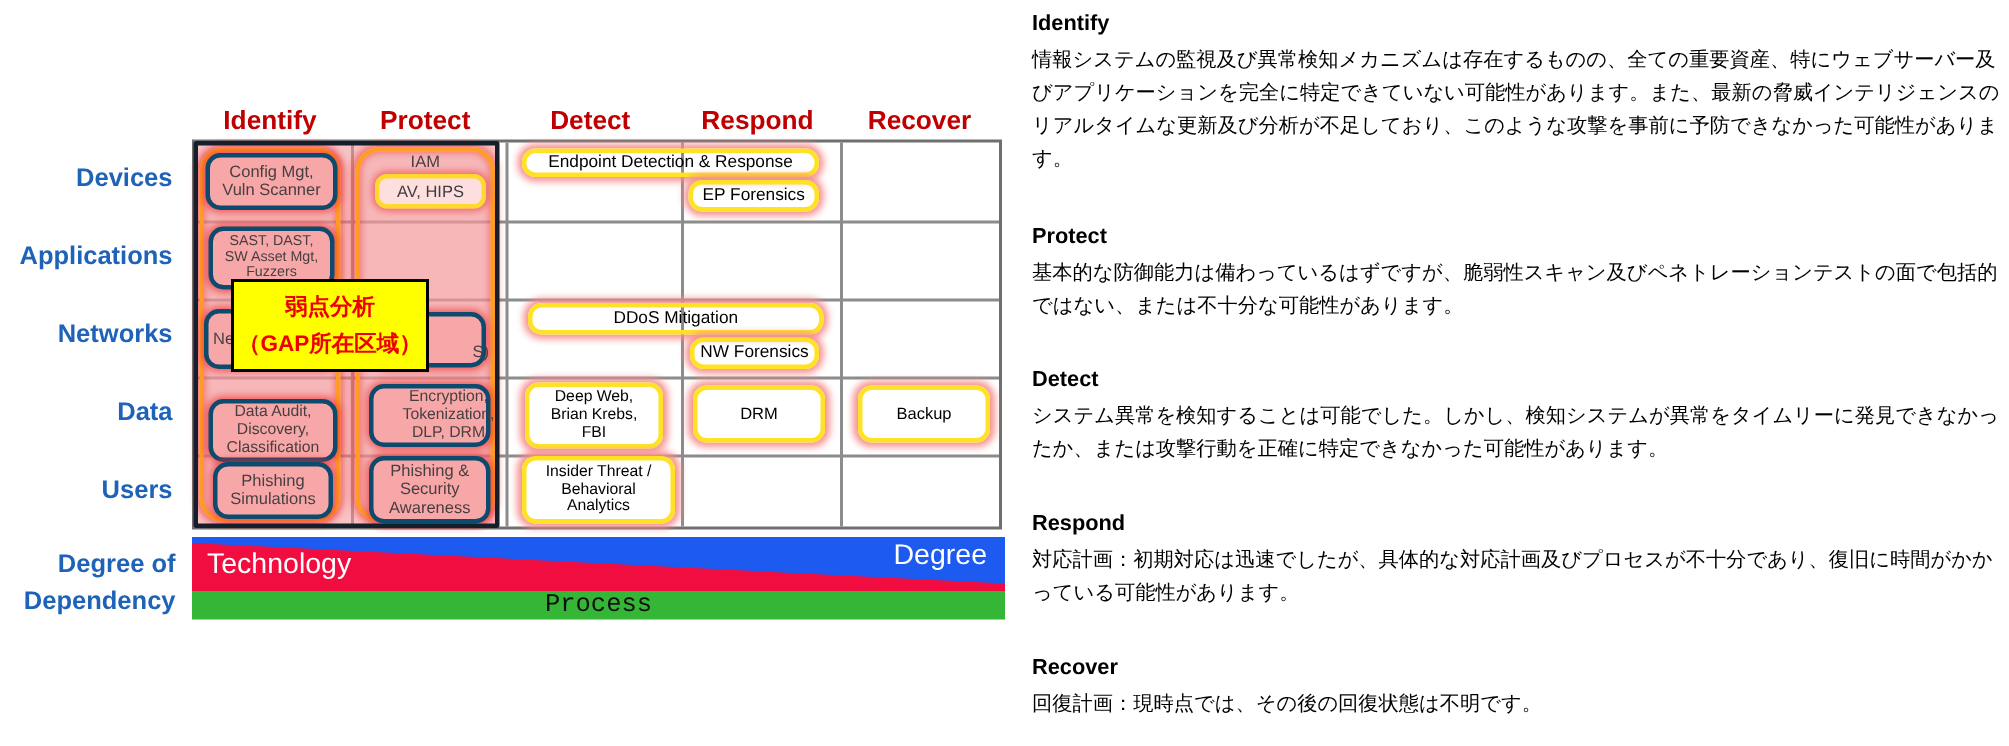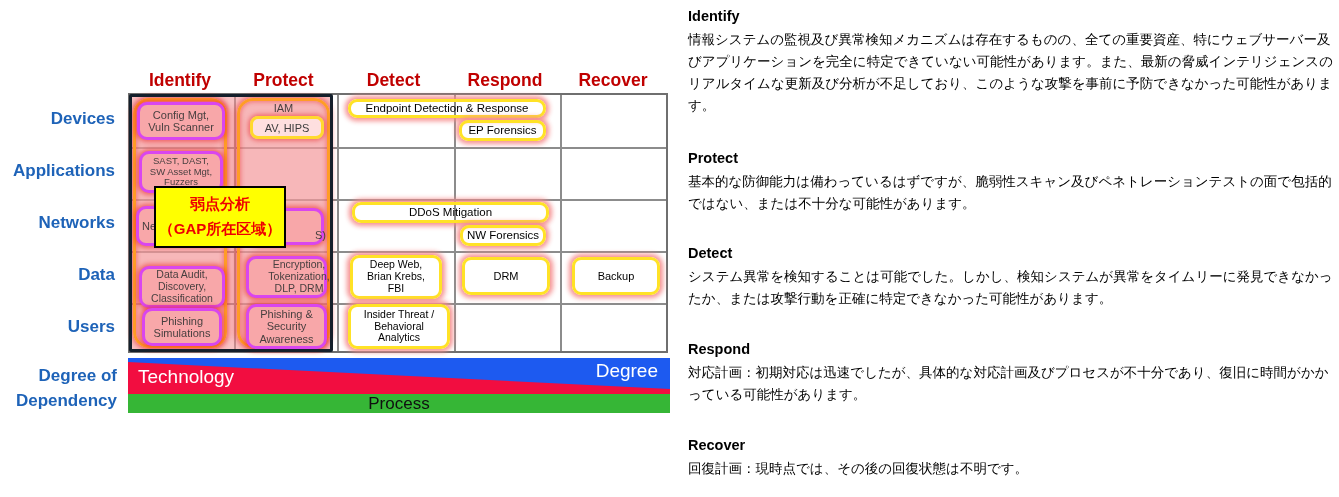--- a/index.html
+++ b/index.html
@@ -18,21 +18,21 @@
   .grid{border:2px solid #6f6f6f;background:#fff;}
   .vline{position:absolute;top:0;bottom:0;width:2px;background:#8c8c8c;}
   .hline{position:absolute;left:0;right:0;height:2px;background:#8c8c8c;}
 
   
   .wash{background:rgba(242,146,150,0.55);z-index:2;}
   .tallbox{border:3px solid #ff9c26;border-radius:16px;background:rgba(247,160,162,0.35);
            box-shadow:0 0 5px 2px rgba(235,40,40,0.55), inset 0 0 4px 1px rgba(235,40,40,0.45);z-index:3;}
 
   
-  .pbox{background:#f8a7a9;border:3px solid #d946ef;border-radius:10px;
+  .pbox{background:#f8a7a9;border:3px solid #0c4a6e;border-radius:10px;
         box-shadow:0 0 5px 2px rgba(235,40,40,0.6);color:#473f3f;
         display:flex;align-items:center;justify-content:center;text-align:center;
         white-space:pre-line;line-height:1.13;z-index:4;}
   .plabel{color:#473f3f;text-align:center;z-index:4;white-space:pre-line;}
 
   
   .palebox{background:rgba(255,233,233,0.8);border:3px solid #ffd92e;border-radius:8px;
         box-shadow:0 0 4px 2px rgba(235,40,40,0.5);color:#3c3c3c;
         display:flex;align-items:center;justify-content:center;text-align:center;z-index:4;}
 
@@ -47,21 +47,21 @@
   .gapnote{background:#ffff00;border:2px solid #000;z-index:6;color:#ee0000;font-weight:bold;
            display:flex;flex-direction:column;justify-content:space-evenly;align-items:center;
            font-size:15px;text-align:center;}
 
   .frag{color:#473f3f;z-index:4;font-size:11px;}
 
   
   .band-blue{background:#1d5af0;z-index:1;}
   .band-green{background:#36b636;z-index:1;}
   .bandtext{color:#fff;font-size:19px;z-index:3;}
-  .proc{color:#101010;font-size:17px;text-align:center;z-index:3;}
+  .proc{color:#101010;font-size:17px;text-align:center;z-index:3;font-family:Liberation Mono, monospace;}
 
   
   .sect-title{font-size:14.5px;font-weight:bold;color:#000;margin:0 0 5px 0;}
   .sect-body{font-size:13.5px;line-height:22px;color:#000;margin:0;}
 </style>
 </head>
 <body>
 
 <div id="stage">
 

